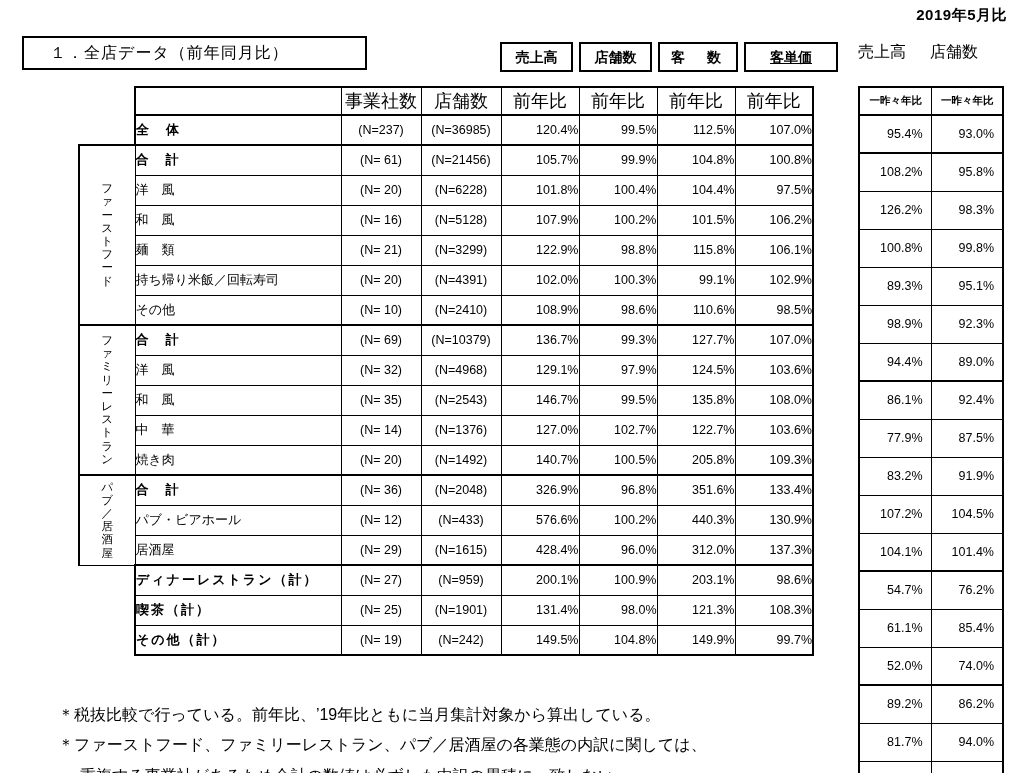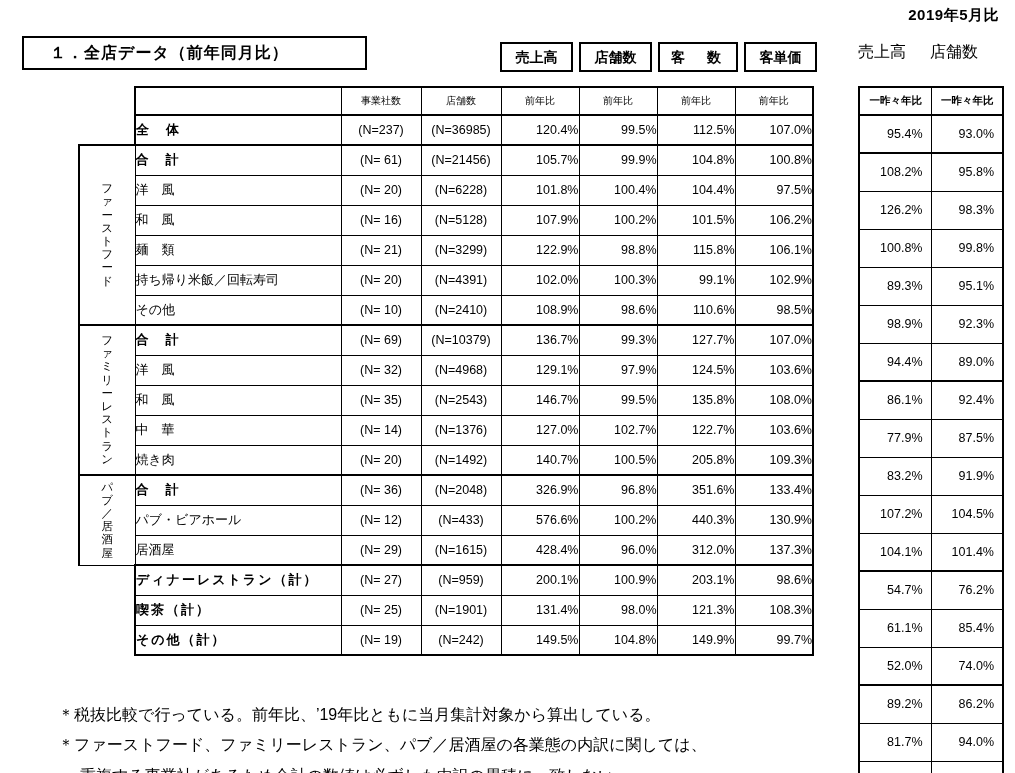--- a/index.html
+++ b/index.html
@@ -17,39 +17,39 @@
   }
   .page {
     position: relative;
     width: 1015px;
     height: 773px;
   }
   
   .date-note {
     position: absolute;
     top: 6px;
-    right: 16px;
+    right: 8px;
     font-size: 15px;
     font-weight: bold;
     letter-spacing: 0.5px;
   }
   
   .title-box {
     position: absolute;
     left: 22px;
     top: 36px;
     width: 345px;
     height: 34px;
     border: 2px solid #000;
     box-sizing: border-box;
     display: flex;
     align-items: center;
     padding-left: 26px;
     font-size: 16px;
-    font-weight: bold;
+    font-weight: normal;
     letter-spacing: 1px;
     background: #fff;
   }
   
   .hdr-boxes {
     position: absolute;
     left: 500px;
     top: 42px;
     display: flex;
   }
@@ -60,21 +60,21 @@
     line-height: 26px;
     text-align: center;
     font-size: 14px;
     font-weight: bold;
     margin-right: 6px;
     background: #fff;
   }
   .hb.w1 { width: 73px; }
   .hb.w2 { width: 73px; }
   .hb.w3 { width: 80px; letter-spacing: 4px; }
-  .hb.w4 { width: 73px; }
+  .hb.w4 { width: 94px; text-decoration: underline; }
 
   .hdr-boxes2 {
     position: absolute;
     left: 858px;
     top: 42px;
     display: flex;
   }
   .hdr-boxes2 .hb { width: 72px; }
 
   
@@ -87,21 +87,21 @@
   }
   table.main td, table.main th {
     border: 1px solid #000;
     box-sizing: border-box;
     padding: 0;
     font-weight: normal;
   }
   .colhdr {
     height: 28px;
     text-align: center;
-    font-size: 10px;
+    font-size: 18px;
     font-weight: bold;
     vertical-align: middle;
   }
   .cat-cell {
     width: 56px;
     text-align: center;
     vertical-align: middle;
     font-size: 12.5px;
     font-weight: bold;
     line-height: 1.25;

